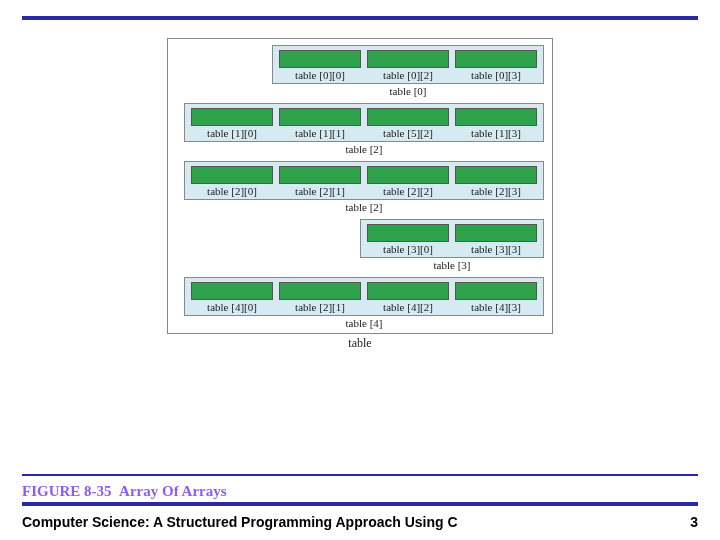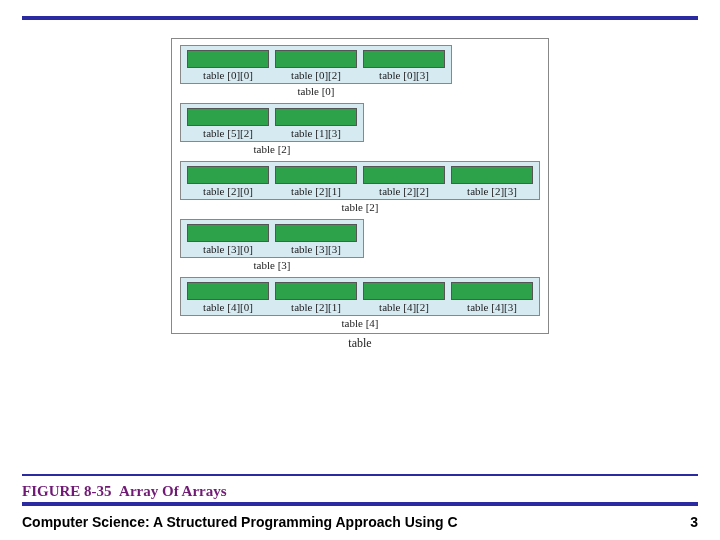--- a/index.html
+++ b/index.html
@@ -1,29 +1,29 @@
 <!DOCTYPE html>
 <html><head>
 <meta charset="utf-8">
 <style>
   * { box-sizing: border-box; margin: 0; padding: 0; }
   html, body { width: 720px; height: 540px; font-family: Georgia, 'Times New Roman', serif; background: #fff; }
   .page { width: 720px; height: 540px; position: relative; }
   .top-rule { position: absolute; top: 16px; left: 22px; right: 22px; height: 4px; background: #2b2aa0; }
   .figure-wrap { position: absolute; top: 38px; left: 0; right: 0; display: flex; flex-direction: column; align-items: center; }
-  .outer-box { border: 1px solid #888; padding: 6px 8px 4px 8px; display: flex; flex-direction: column; align-items: flex-start; gap: 6px; background: #fff; }
+  .outer-box { border: 1px solid #888; padding: 6px 8px 4px 16px; display: flex; flex-direction: column; align-items: flex-end; gap: 6px; background: #fff; }
   .row-wrap { display: flex; flex-direction: column; align-items: center; }
   .row-box { border: 1px solid #888; background: #d6eaf2; padding: 4px 6px 2px 6px; display: flex; gap: 6px; }
   .cell-wrap { display: flex; flex-direction: column; align-items: center; }
   .cell-box { width: 82px; height: 18px; background: #2ea24a; border: 1px solid #555; }
   .cell-label { font-size: 11px; color: #222; text-align: center; margin-top: 1px; font-family: Georgia, serif; }
   .row-label { font-size: 11px; color: #222; text-align: center; margin-top: 1px; font-family: Georgia, serif; }
   .outer-label { font-size: 12px; color: #222; text-align: center; margin-top: 2px; font-family: Georgia, serif; }
   .caption-rule-top { position: absolute; bottom: 64px; left: 22px; right: 22px; height: 2px; background: #2b2aa0; }
-  .caption { position: absolute; bottom: 40px; left: 22px; font-size: 15px; color: #701a75; }
+  .caption { position: absolute; bottom: 40px; left: 22px; font-size: 15px; color: #8b5cf6; }
   .caption .fignum { font-weight: bold; }
   .caption .figtitle { font-weight: bold; }
   .caption-rule-bot { position: absolute; bottom: 34px; left: 22px; right: 22px; height: 4px; background: #2b2aa0; }
   .footer { position: absolute; bottom: 10px; left: 22px; right: 22px; display: flex; justify-content: space-between; font-size: 14px; font-family: Arial, Helvetica, sans-serif; font-weight: bold; color: #000; }
 </style>
 </head>
 <body>
 
 <div class="page">
   <div class="top-rule"></div>
@@ -44,20 +44,28 @@
           <div class="cell-wrap">
               <div class="cell-box"></div>
               <div class="cell-label">table [0][3]</div>
             </div>
         </div>
         <div class="row-label">table [0]</div>
       </div>
 
       <div class="row-wrap">
         <div class="row-box">
+          <div class="cell-wrap">
+              <div class="cell-box"></div>
+              <div class="cell-label">table [1][0]</div>
+            </div>
+          <div class="cell-wrap">
+              <div class="cell-box"></div>
+              <div class="cell-label">table [1][1]</div>
+            </div>
           <div class="cell-wrap">
               <div class="cell-box"></div>
               <div class="cell-label">table [5][2]</div>
             </div>
           <div class="cell-wrap">
               <div class="cell-box"></div>
               <div class="cell-label">table [1][3]</div>
             </div>
         </div>
         <div class="row-label">table [2]</div>

